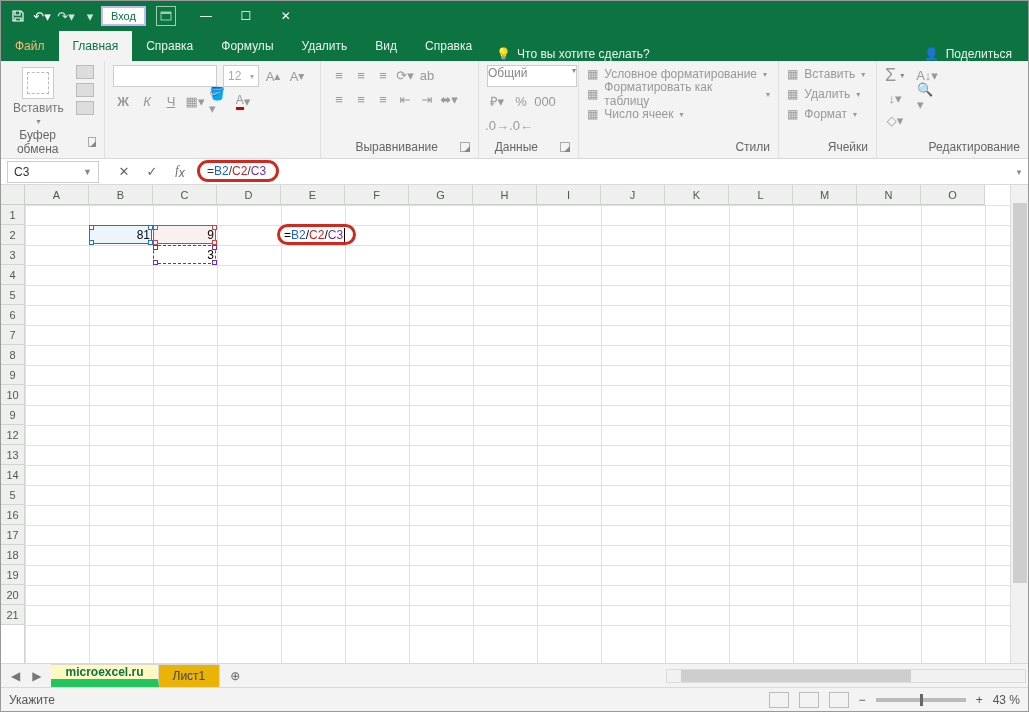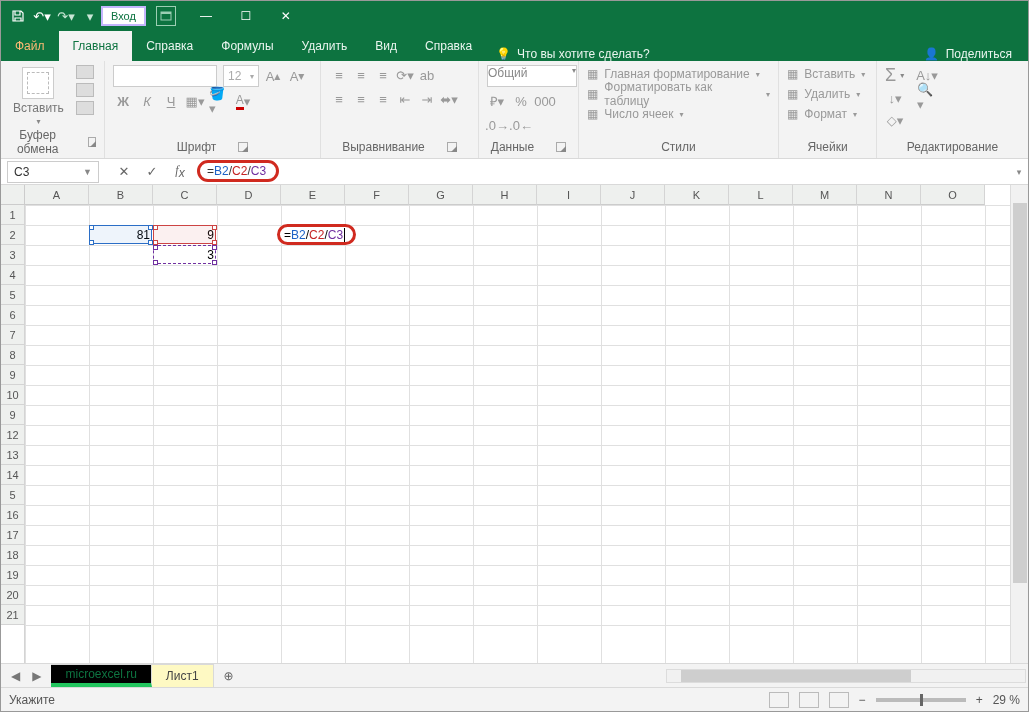--- a/index.html
+++ b/index.html
@@ -16,21 +16,21 @@
 .rbox{width:20px;height:20px;border:1px solid #9cceb3;margin-right:10px;display:flex;align-items:center;justify-content:center;color:#c5e4d3;font-size:11px}
 .tabsbar{height:30px;background:#0d7340;display:flex;align-items:flex-end;color:#fff}
 .mtab{padding:0 14px;height:30px;display:flex;align-items:center;font-size:12px;color:#eaf5ef;cursor:pointer}
 .mtab.active{background:#f3f3f3;color:#0d7340}
 .mtab.file{color:#fdba74}
 .tell{display:flex;align-items:center;gap:6px;color:#eaf5ef;margin-left:10px}
 .share{margin-left:auto;padding:0 16px;display:flex;align-items:center;gap:6px;color:#eaf5ef}
 .ribbon{height:98px;background:#f3f3f3;border-bottom:1px solid #d9d9d9;display:flex}
 .rgroup{border-right:1px solid #e0e0e0;padding:4px 8px 2px;display:flex;flex-direction:column;justify-content:space-between}
 .rgroup .content{display:flex;gap:4px;flex:1;align-items:flex-start}
-.rgroup .label{text-align:center;color:#666;font-size:11px;padding-bottom:2px;display:flex;justify-content:center;align-items:center;gap:18px}
+.rgroup .label{text-align:center;color:#666;font-size:11px;padding-bottom:2px;display:flex;justify-content:flex-end;align-items:center;gap:18px}
 .bigbtn{display:flex;flex-direction:column;align-items:center;gap:2px;color:#777;padding:2px 4px}
 .bigbtn .ico{width:32px;height:32px;border:1px solid #ccc;background:#fff;position:relative}
 .bigbtn .ico::after{content:"";position:absolute;top:4px;left:4px;right:4px;bottom:4px;border:1px dashed #bbb}
 .smallicos{display:flex;flex-direction:column;gap:4px;margin-left:4px}
 .sico{width:18px;height:14px;background:#ddd;border:1px solid #bbb}
 .fontbox{border:1px solid #ccc;background:#fff;height:22px;display:flex;align-items:center;color:#aaa}
 .fontbox.name{width:104px;padding:0 4px}
 .fontbox.size{width:36px;padding:0 4px;margin-left:2px}
 .row{display:flex;gap:4px;align-items:center}
 .iconbtn{width:20px;height:20px;color:#999;display:flex;align-items:center;justify-content:center;font-size:13px}
@@ -72,22 +72,22 @@
 .vthumb{width:14px;background:#cecece;margin:18px auto 0;height:380px}
 
 .ref-b2{position:absolute;border:1.5px solid #2b6ec6;background:rgba(43,110,198,.08)}
 .ref-c2{position:absolute;border:1.5px solid #c44;background:rgba(200,70,70,.08)}
 .ref-c3{position:absolute;border:1.5px dashed #7030a0}
 .ref-corner{position:absolute;width:5px;height:5px;background:#fff;border:1px solid}
 .e2-pill{position:absolute;border:3px solid #d02a1f;border-radius:14px;padding:0 8px 0 4px;display:flex;align-items:center;background:#fff;height:21px}
 
 .stabs{height:24px;background:#f3f3f3;border-top:1px solid #d9d9d9;display:flex;align-items:stretch}
 .snav{display:flex;align-items:center;padding:0 10px;gap:12px;color:#777}
-.stab{padding:0 14px;display:flex;align-items:center;border-right:1px solid #d9d9d9;color:#444;background:#fef9c3;border-top:1px solid #d9d9d9}
-.stab.active{border-bottom:4px solid #22c55e;color:#0d7340;font-weight:400;background:#000000}
+.stab{padding:0 14px;display:flex;align-items:center;border-right:1px solid #d9d9d9;color:#444;background:#eab308;border-top:1px solid #d9d9d9}
+.stab.active{border-bottom:8px solid #22c55e;color:#0d7340;font-weight:700;background:#fef9c3}
 .addsheet{width:30px;display:flex;align-items:center;justify-content:center;color:#666}
 .hsb{flex:1;display:flex;justify-content:flex-end;padding-right:2px;align-items:center}
 .hsb-track{width:360px;height:14px;background:#f1f1f1;border:1px solid #dcdcdc;position:relative}
 .hsb-thumb{position:absolute;left:14px;top:0;bottom:0;width:230px;background:#cecece}
 
 .status{height:24px;background:#f3f3f3;border-top:1px solid #d9d9d9;display:flex;align-items:center;padding:0 8px;color:#555;font-size:11px}
 .status .right{margin-left:auto;display:flex;align-items:center;gap:10px}
 .viewbtn{width:20px;height:16px;border:1px solid #bbb}
 .zoom-slider{width:90px;height:4px;background:#bbb;position:relative}
 .zoom-slider::after{content:"";position:absolute;left:44px;top:-4px;width:3px;height:12px;background:#666}
@@ -172,24 +172,20 @@
       </div>
       <div class="row">
         <div class="iconbtn" style="font-weight:bold">Ж</div>
         <div class="iconbtn" style="font-style:italic">К</div>
         <div class="iconbtn" style="text-decoration:underline">Ч</div>
         <div class="iconbtn">▦▾</div>
         <div class="iconbtn">🪣▾</div>
         <div class="iconbtn"><span style="border-bottom:3px solid #c00">A</span>▾</div>
       </div>
     </div>
-    <div class="label">
-        <span>Шрифт</span>
-        <span class="dlg"></span>
-      </div>
   </div>
 
   <div class="rgroup" style="width:158px">
     <div class="content" style="flex-direction:column;gap:4px">
       <div class="alignrow">
         <div class="iconbtn">≡</div>
         <div class="iconbtn">≡</div>
         <div class="iconbtn">≡</div>
         <div class="iconbtn">⟳▾</div>
         <div class="iconbtn">ab</div>
@@ -229,21 +225,21 @@
         <span>Данные</span>
         <span class="dlg"></span>
       </div>
   </div>
 
   <div class="rgroup" style="width:200px">
     <div class="content">
       <div class="styles-list">
         <div>
             <span>▦</span>
-            <span>Главная форматирование</span>
+            <span>Условное форматирование</span>
             <span style="font-size:8px">▾</span>
           </div>
         <div>
             <span>▦</span>
             <span>Форматировать как таблицу</span>
             <span style="font-size:8px">▾</span>
           </div>
         <div>
             <span>▦</span>
             <span>Число ячеек</span>
@@ -465,15 +461,15 @@
 
 <div class="status">
   <span>Укажите</span>
   <div class="right">
     <div class="viewbtn"></div>
     <div class="viewbtn"></div>
     <div class="viewbtn"></div>
     <span>−</span>
     <div class="zoom-slider"></div>
     <span>+</span>
-    <span>29 %</span>
+    <span>43 %</span>
   </div>
 </div>
 
 </body></html>

